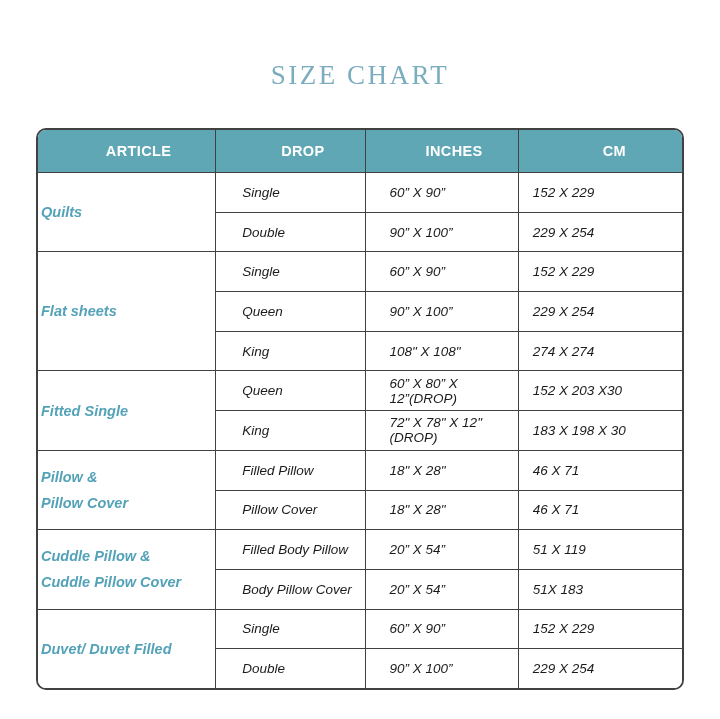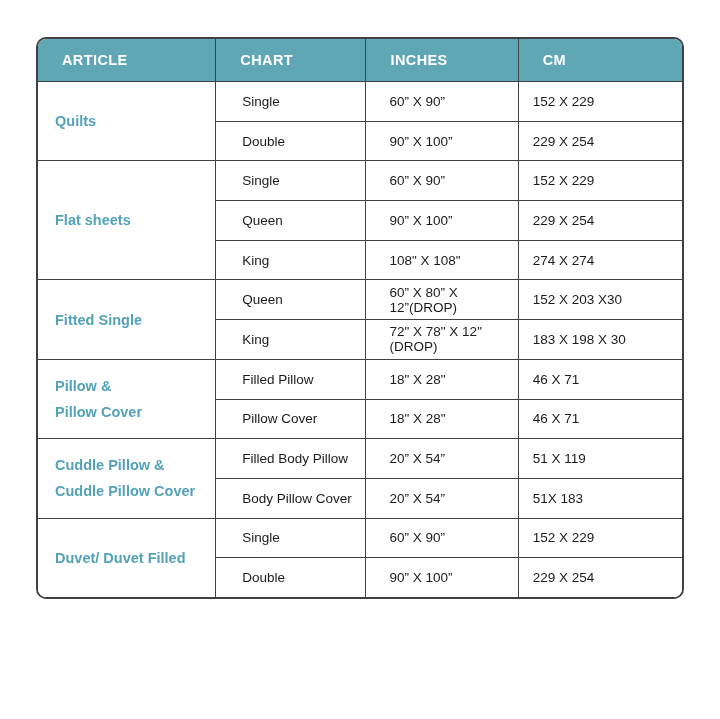--- a/index.html
+++ b/index.html
@@ -43,66 +43,68 @@
   col.c-article { width: 178px; }
   col.c-size    { width: 150px; }
   col.c-inches  { width: 152px; }
   col.c-cm      { width: 168px; }
   th {
     background: var(--header-bg, #5fa7b4);
     color: var(--header-text, #ffffff);
     font-size: 14.5px;
     font-weight: bold;
     letter-spacing: 0.4px;
-    text-align: left;
+    text-align: center;
     height: 42px;
     padding: 0 0 0 24px;
     border: 1px solid var(--border-color, #414141);
   }
   td {
     border: 1px solid var(--border-color, #414141);
     height: 38.7px;
     font-size: 13.5px;
     font-weight: 500;
     color: var(--cell-text, #1b1b1b);
     vertical-align: middle;
     padding: 0;
     background: #ffffff;
+    font-style: italic;
   }
   td.article {
-    padding-left: 17px;
+    padding-left: 3px;
     color: var(--article-text, #53a2b8);
     font-weight: bold;
     font-size: 14.5px;
   }
   td.article .article-line {
     line-height: 26px;
   }
   td.size   { padding-left: 26px; }
   td.inches { padding-left: 23px; margin-top: 36px; }
   td.cm     { padding-left: 14px; }
 </style>
 </head>
 <body>
 
 <div class="page">
 
+  <div class="title">SIZE CHART</div>
 
   <div class="table-frame">
     <table>
       <colgroup>
         <col class="c-article">
           <col class="c-size">
           <col class="c-inches">
           <col class="c-cm">
       </colgroup>
       <thead>
         <tr>
           <th>ARTICLE</th>
-          <th>CHART</th>
+          <th>DROP</th>
           <th>INCHES</th>
           <th>CM</th>
         </tr>
       </thead>
       <tbody>
 
         <tr>
           <td class="article" rowspan="2">
             <div class="article-line">Quilts</div>
           </td>

